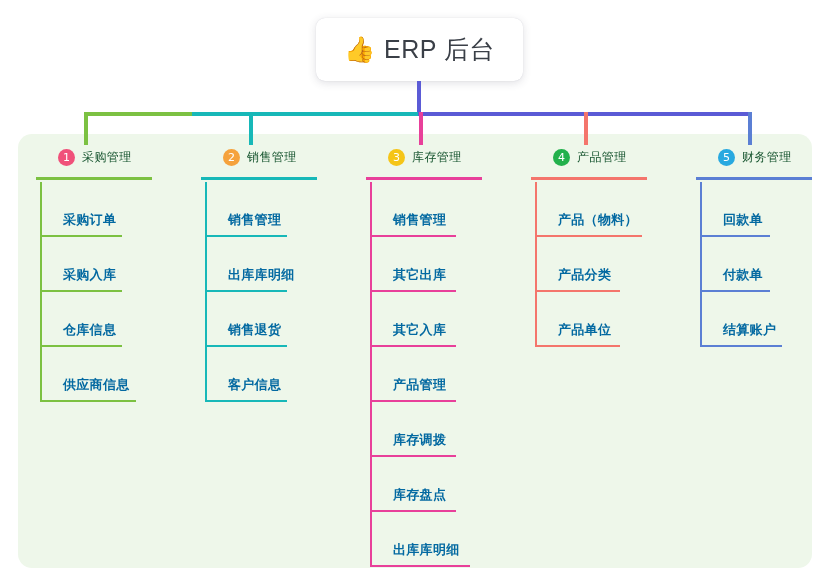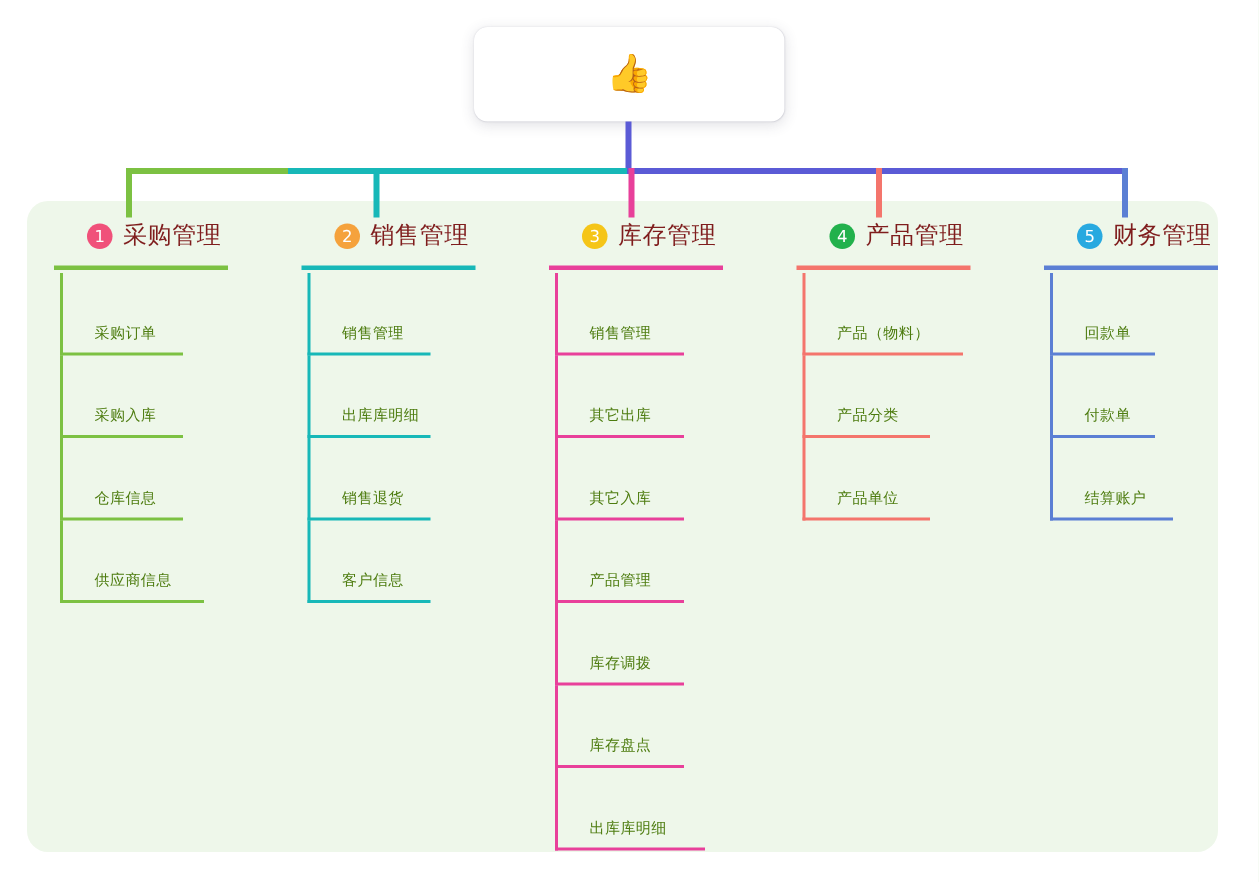--- a/index.html
+++ b/index.html
@@ -84,22 +84,22 @@
     height: 17px;
     border-radius: 50%;
     color: #ffffff;
     font-size: 11px;
     line-height: 17px;
     text-align: center;
     font-family: "DejaVu Sans", sans-serif;
     flex: 0 0 auto;
   }
   .col-title {
-    font-size: 16px;
-    color: #7f1d1d;
+    font-size: 12px;
+    color: #14532d;
     letter-spacing: 0.4px;
   }
   .col-rule {
     position: absolute;
     top: 31px;
     left: 0;
     height: 3px;
   }
 
   
@@ -109,24 +109,25 @@
     left: 0;
   }
   .item {
     position: relative;
     height: 55px;
   }
   .item-label {
     position: absolute;
     left: 27px;
     bottom: 8px;
-    font-size: 10px;
-    color: #4d7c0f;
+    font-size: 13px;
+    color: #0369a1;
     white-space: nowrap;
     letter-spacing: 0.3px;
+    font-weight: bold;
   }
   .item-rule {
     position: absolute;
     left: 4px;
     bottom: 0;
     height: 2px;
   }
   .item-spine {
     position: absolute;
     left: 4px;
@@ -137,20 +138,21 @@
 </style>
 </head>
 <body>
 
 <div id="diagram">
 
   <div class="panel"></div>
 
   <div class="root-node">
     <span class="root-emoji">👍</span>
+    <span class="root-title">ERP 后台</span>
   </div>
 
   <div id="connectors">
       <div class="line vline" style="left: 417px; top: 81px; height: 33px; background: rgb(91, 91, 214);"></div>
       <div class="line hline" style="left: 84px; top: 112px; width: 110px; background: rgb(124, 193, 66);"></div>
       <div class="line hline" style="left: 192px; top: 112px; width: 228px; background: rgb(23, 184, 184);"></div>
       <div class="line hline" style="left: 418px; top: 112px; width: 332px; background: rgb(91, 91, 214);"></div>
       <div class="line vline" style="left: 84px; top: 112px; height: 33px; background: rgb(124, 193, 66);"></div>
       <div class="line vline" style="left: 249px; top: 112px; height: 33px; background: rgb(23, 184, 184);"></div>
       <div class="line vline" style="left: 419px; top: 112px; height: 33px; background: rgb(232, 64, 154);"></div>

